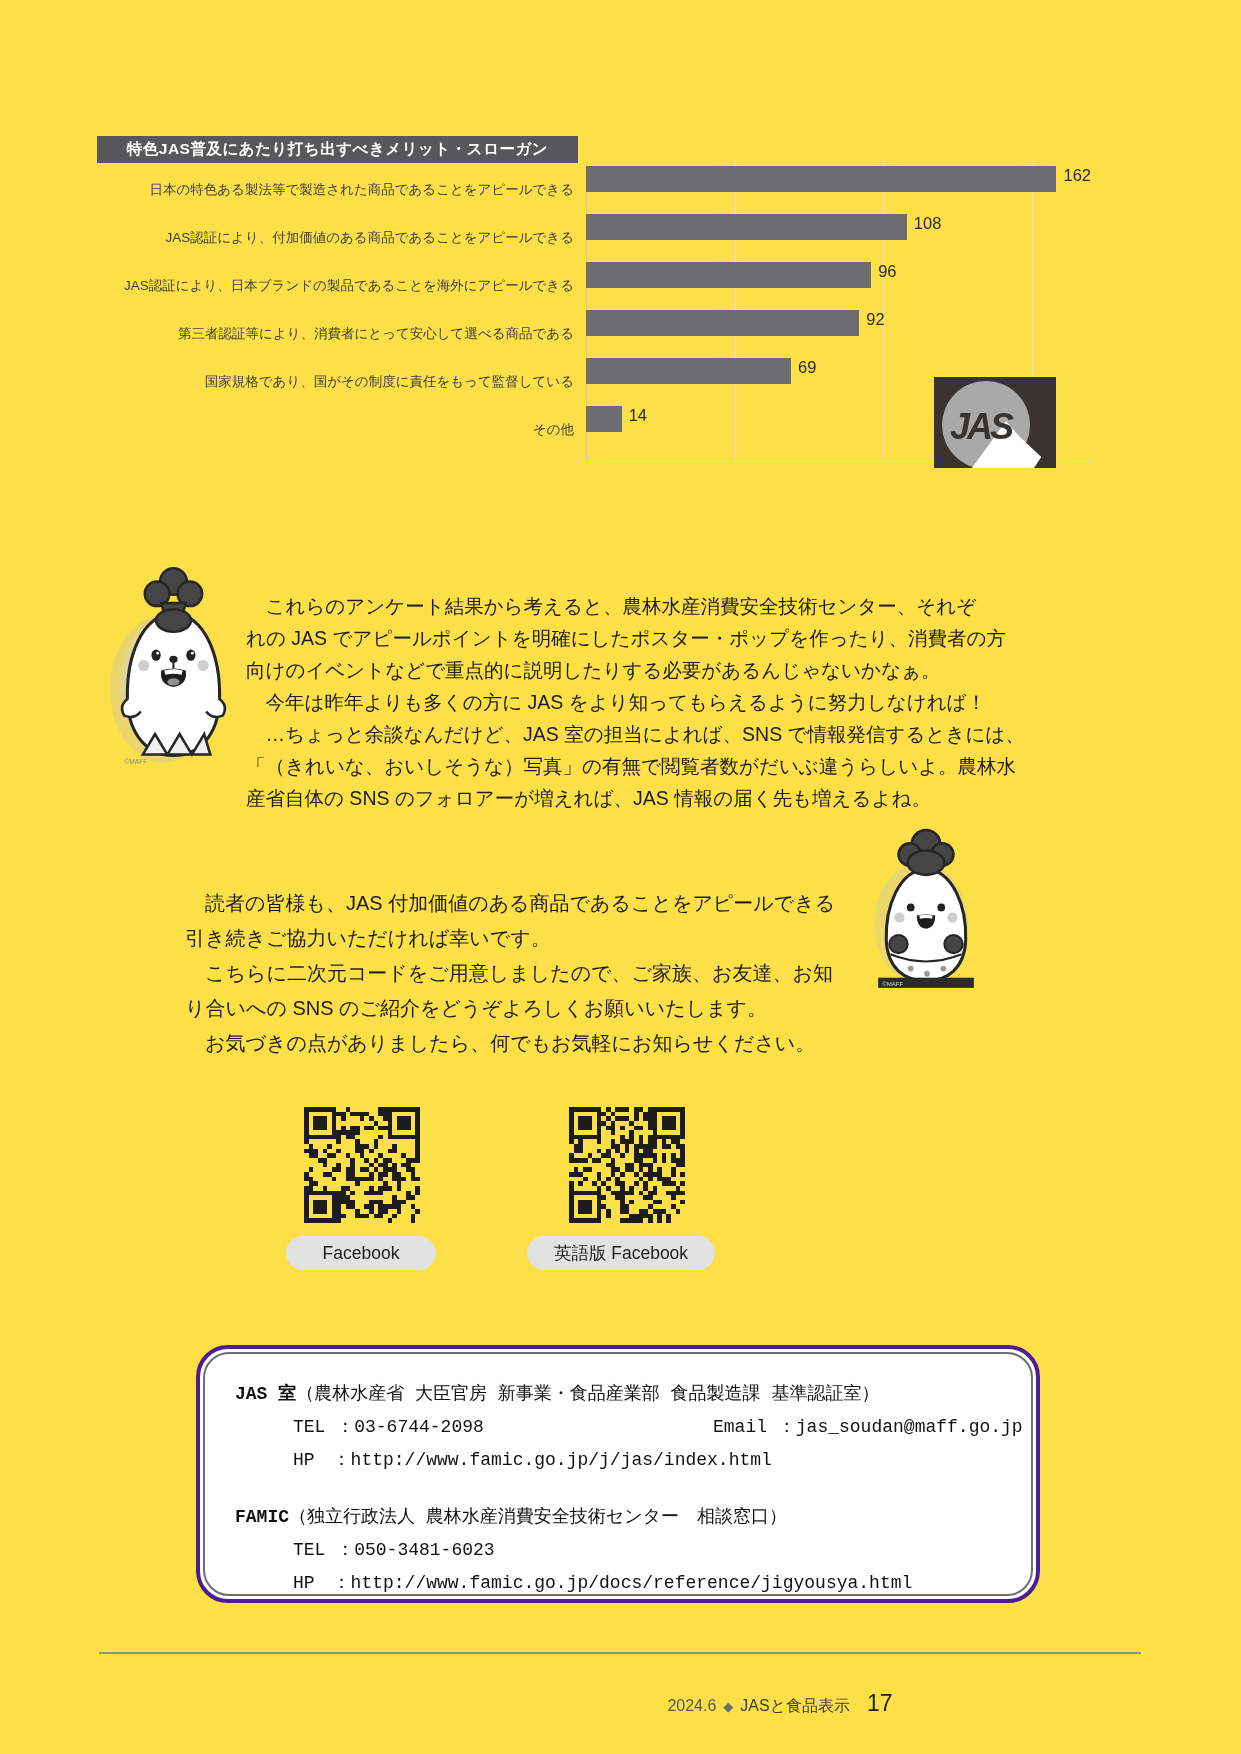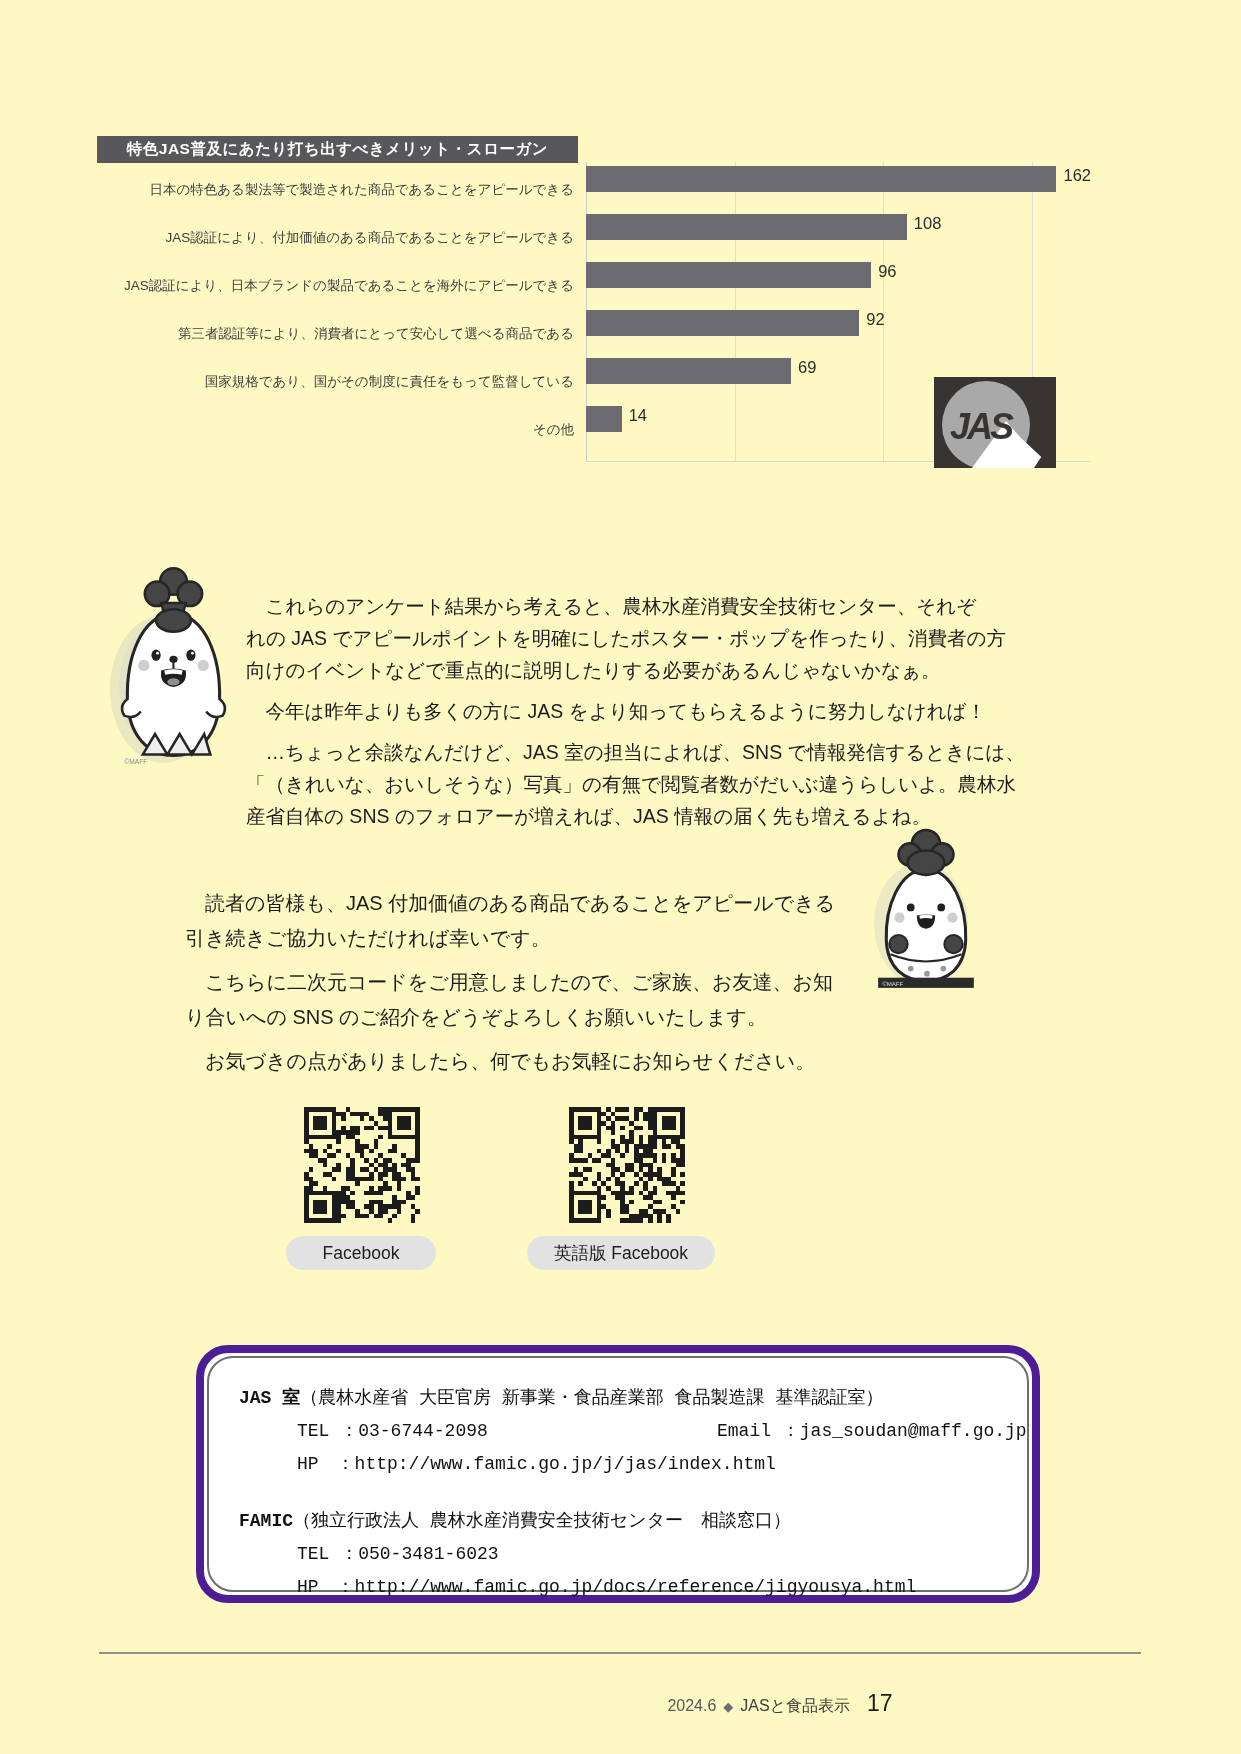--- a/index.html
+++ b/index.html
@@ -1,16 +1,16 @@
 <!DOCTYPE html>
 <html><head>
 <meta charset="utf-8">
 <style>
   html,body{margin:0;padding:0;background:#e8e8e8}
-  .page{position:relative;width:1241px;height:1754px;background:#fef9c3;margin:0 auto;
+  .page{position:relative;width:1241px;height:1754px;background:#fde047;margin:0 auto;
         font-family:"Liberation Sans","DejaVu Sans",sans-serif;color:#1f1f1f;overflow:hidden}
 
   
   .chart-title{position:absolute;left:97px;top:136px;width:481px;height:27px;background:#58585a;
       color:#fff;font-weight:bold;font-size:15.5px;display:flex;align-items:center;justify-content:center;
       letter-spacing:.5px}
   .chart{position:absolute;left:96px;top:166px;width:995px}
   .chart-rows{position:relative;z-index:2}
   .chart-row{display:flex;align-items:center;height:48px}
   .c-label{width:478px;padding-right:12px;text-align:right;font-size:13.5px;color:#3d3d3d;line-height:1.2;white-space:nowrap}
@@ -21,38 +21,38 @@
       border-left:1px solid #cccccc;border-bottom:1px solid #d8d8d8}
   .gridline{position:absolute;top:0;bottom:0;width:1px;background:#dedede}
 
   
   .jas-logo{position:absolute;left:934px;top:377px;width:122px;height:91px;background:#383432;z-index:3}
 
   
   .para1{position:absolute;left:246px;top:590px;font-size:19.5px;line-height:32px;color:#1d1d1d}
   .para2{position:absolute;left:185px;top:886px;font-size:20px;line-height:35px;color:#1d1d1d}
   .pline{white-space:nowrap}
-  .pgap{margin-top:9px}
+  .pgap{}
 
   
   .mascot1{position:absolute;left:110px;top:560px;width:128px;height:200px}
   .mascot2{position:absolute;left:870px;top:826px;width:112px;height:162px}
 
   
   .qr{position:absolute;width:116px;height:116px}
   .qr svg{width:100%;height:100%}
   #qr1{left:304px;top:1107px}
   #qr2{left:569px;top:1107px}
   .pill{position:absolute;height:34px;border-radius:17px;background:#e2e2e2;display:flex;
       align-items:center;justify-content:center;font-size:17.5px;color:#1e1e1e;white-space:nowrap}
   #pill1{left:286px;top:1236px;width:150px}
   #pill2{left:527px;top:1236px;width:188px}
 
   
-  .contact-outer{position:absolute;left:196px;top:1345px;width:844px;height:258px;border:8px solid #4c1d95;
+  .contact-outer{position:absolute;left:196px;top:1345px;width:844px;height:258px;border:4px solid #4c1d95;
       border-radius:32px;padding:3px;background:#fff;box-sizing:border-box}
   .contact-inner{width:100%;height:100%;border:2px solid #6f6f6f;border-radius:26px;box-sizing:border-box;
       padding:24px 0 0 30px;font-family:"Liberation Mono","DejaVu Sans Mono",monospace;font-size:18px;color:#111}
   .cb-line{line-height:33px;white-space:nowrap}
   .cb-name{font-weight:bold}
   .cb-indent{padding-left:58px;display:flex}
   .cb-tel-cell{width:420px}
   .cb-gap{height:24px}
 
   

